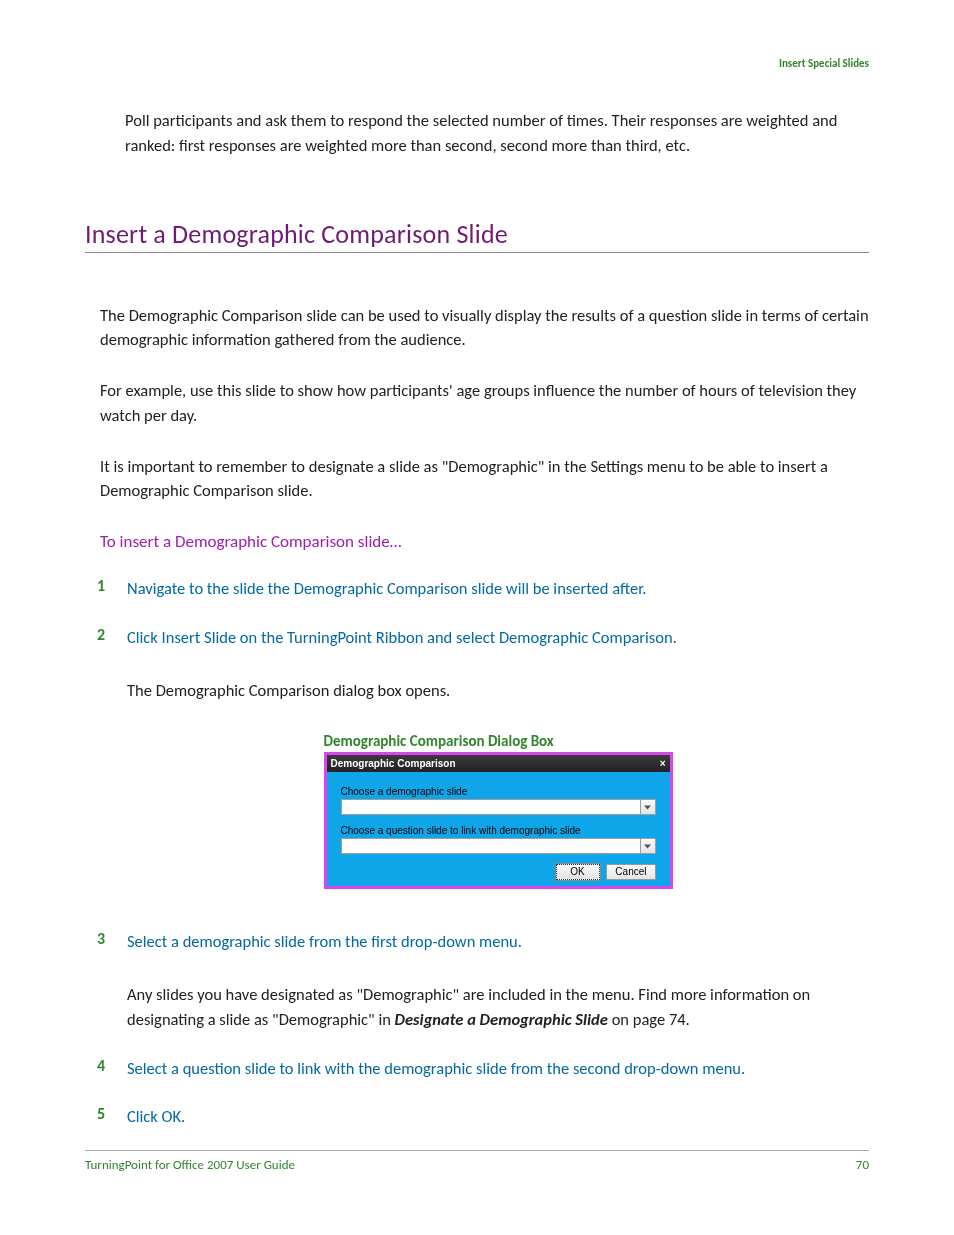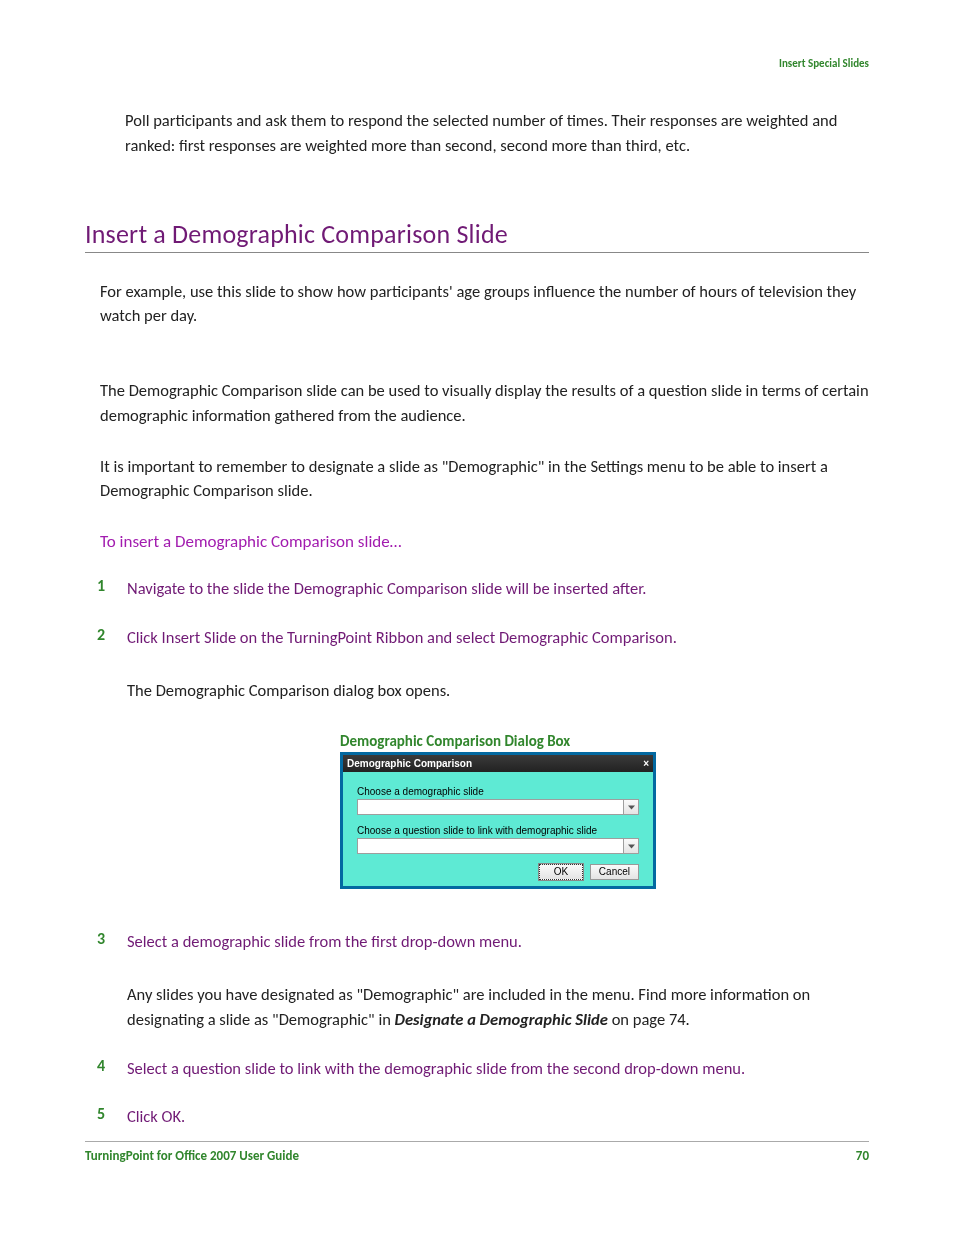--- a/index.html
+++ b/index.html
@@ -63,21 +63,21 @@
   }
   ol.steps > li > .num {
     position: absolute;
     left: 12px;
     top: 0;
     color: #31862d;
     font-weight: 700;
     font-size: 16px;
   }
   ol.steps .step-text {
-    color: #701a75;
+    color: #0369a1;
     font-size: 16.5px;
     line-height: 1.5;
   }
   ol.steps .step-sub {
     margin-top: 28px;
     color: #222;
     font-size: 16.5px;
     line-height: 1.5;
   }
   .xref { font-weight:700; font-style: italic; }
@@ -91,25 +91,25 @@
     color: #31862d;
     font-weight: 700;
     font-size: 15px;
     text-align: left;
     display:block;
     margin-bottom:2px;
   }
   .dlg-wrap {
     display: inline-block;
     text-align: left;
-    width: 316px;
+    width: 349px;
   }
   .dlg {
-    border: 3px solid #0369a1;
-    background: #5eead4;
+    border: 3px solid #d946ef;
+    background: #0ea5e9;
     font-family: Tahoma, Arial, sans-serif;
     font-size: 10px;
     color: #000;
   }
   .dlg-titlebar {
     background: linear-gradient(#3a3a3a,#222);
     color: #fff;
     font-size: 10px;
     font-weight: 700;
     padding: 2px 4px;
@@ -166,42 +166,42 @@
     padding:0 8px;
     margin-left:4px;
     box-sizing:border-box;
   }
   .dlg-btn.default { border:1px dotted #333; outline:1px solid #888; }
 
   
   .footer {
     position:absolute;
     left:85px; right:85px;
-    bottom:72px;
+    bottom:63px;
     border-top:1px solid #aaa;
     padding-top:6px;
     display:flex;
     justify-content:space-between;
     font-size:13px;
     color:#31862d;
-    font-weight:700;
+    font-weight:400;
   }
 </style>
 </head>
 <body>
 
 <div class="page">
   <div class="breadcrumb">Insert Special Slides</div>
 
   <p class="intro-para">Poll participants and ask them to respond the selected number of times. Their responses are weighted and ranked: first responses are weighted more than second, second more than third, etc.</p>
 
   <h1 class="section-head">Insert a Demographic Comparison Slide</h1>
 
+  <p class="body-para" style="margin-top:50px">The Demographic Comparison slide can be used to visually display the results of a question slide in terms of certain demographic information gathered from the audience.</p>
   <p class="body-para" style="margin-top:26px">For example, use this slide to show how participants' age groups influence the number of hours of television they watch per day.</p>
-  <p class="body-para" style="margin-top:50px">The Demographic Comparison slide can be used to visually display the results of a question slide in terms of certain demographic information gathered from the audience.</p>
   <p class="body-para" style="margin-top:26px">It is important to remember to designate a slide as "Demographic" in the Settings menu to be able to insert a Demographic Comparison slide.</p>
 
   <p class="subhead">To insert a Demographic Comparison slide…</p>
 
   <ol class="steps">
     <li>
       <span class="num">1</span>
       <div class="step-text">Navigate to the slide the Demographic Comparison slide will be inserted after.</div>
     </li>
     <li>

